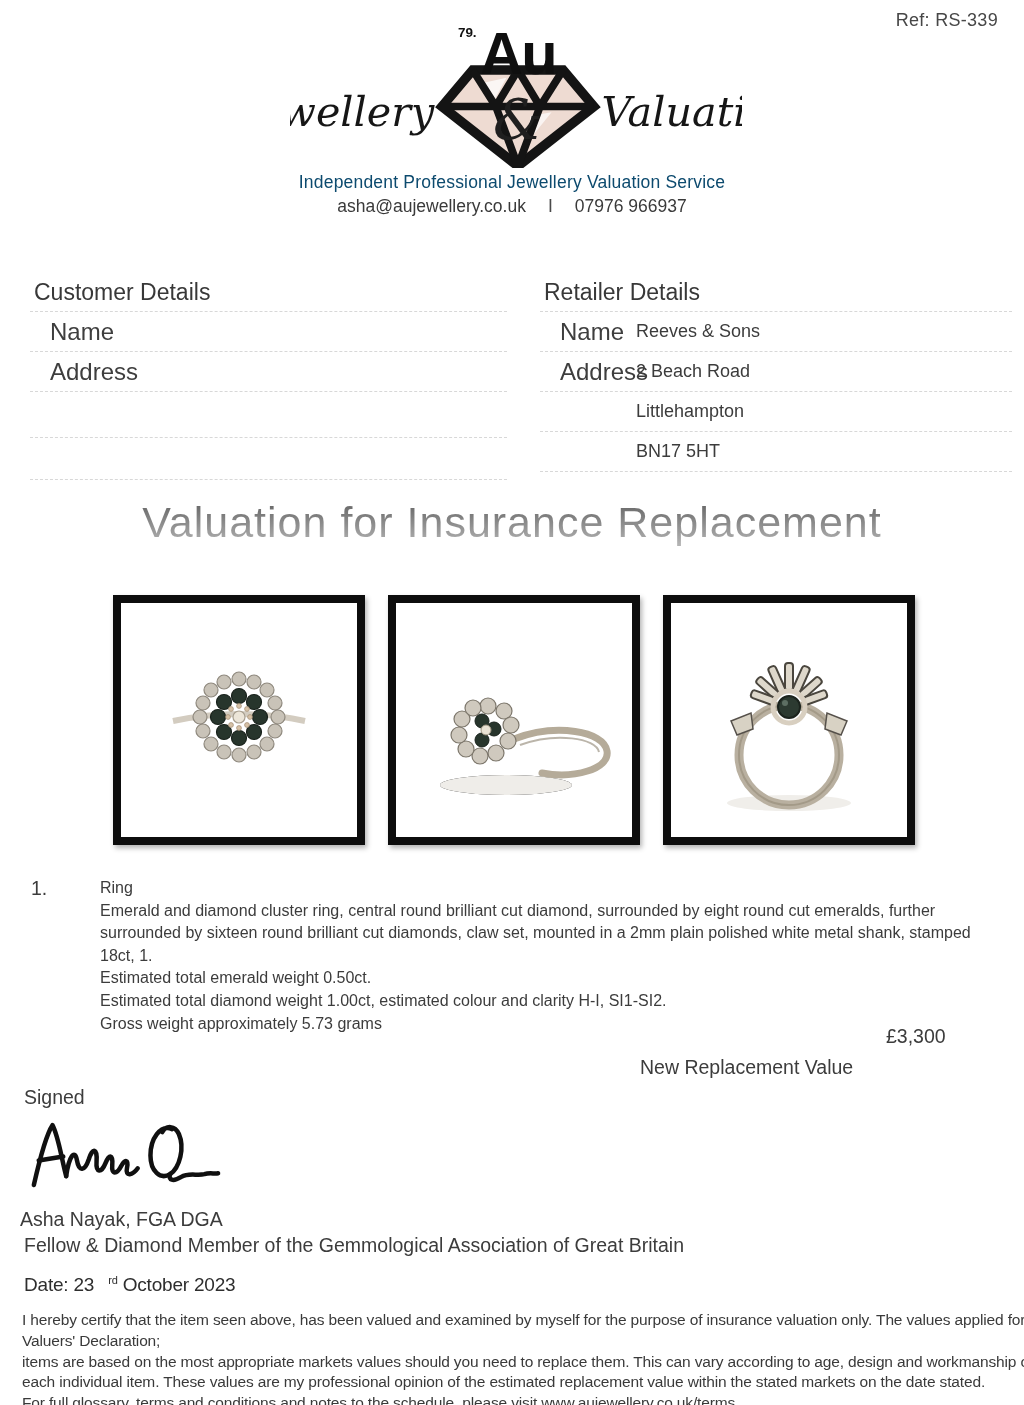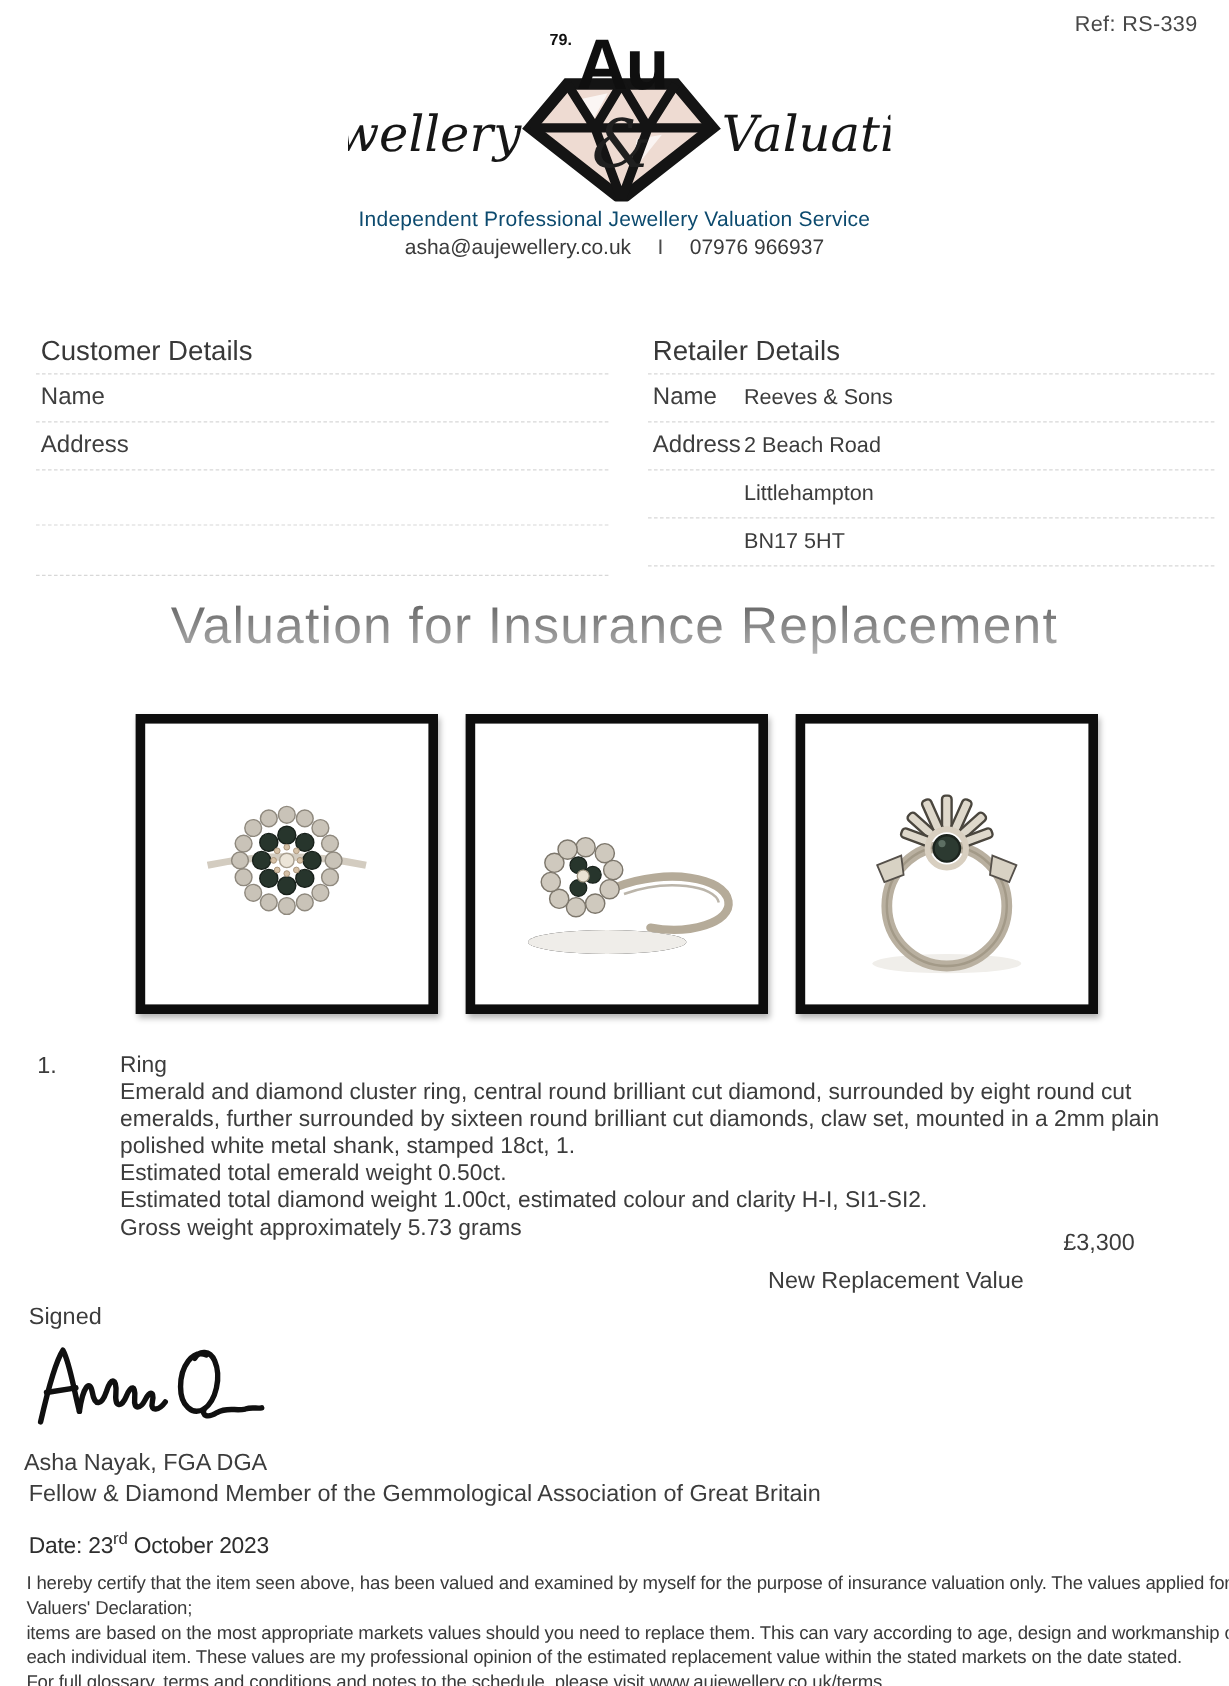--- a/index.html
+++ b/index.html
@@ -29,49 +29,49 @@
   
   .dtable { position:absolute; top:274px; }
   .dtable.customer { left:30px;  width:477px; }
   .dtable.retailer { left:540px; width:472px; }
   .trow {
     height:40px; display:flex; align-items:center;
     border-bottom:1px dashed #d8d8d8;
   }
   .trow.head { height:38px; }
   .thead-label { font-size:23px; color:#383838; padding-left:4px; }
-  .tlabel { width:80px; flex:none; font-size:20px; color:#3e3e3e; padding-left:4px; }
+  .tlabel { width:80px; flex:none; font-size:24px; color:#3e3e3e; padding-left:4px;margin-left:16px; }
   .tvalue { font-size:18px; color:#3c3c3c; }
   .main-title {
     position:absolute; top:498px; left:0; width:100%;
     text-align:center; font-size:43px; letter-spacing:1px;
     color:#8c8c8c;
     background:linear-gradient(180deg,#6b6b6b 15%,#b3b3b3 95%);
     -webkit-background-clip:text; background-clip:text;
     -webkit-text-fill-color:transparent;
   }
   .photos { position:absolute; left:113px; top:595px; display:flex; gap:23px; }
   .frame {
     width:252px; height:250px; flex:none;
     border:8px solid #0d0d0d; background:#ffffff;
     box-shadow:2px 3px 5px rgba(0,0,0,.30);
   }
   .item-number { position:absolute; left:31px; top:877px; font-size:19.5px; }
   .item-body {
     position:absolute; left:100px; top:877px; width:872px;
-    font-size:19px; line-height:22.6px; color:#3c3c3c;
+    font-size:16px; line-height:22.6px; color:#3c3c3c;
   }
   .val-label { position:absolute; left:640px; top:1056px; font-size:19.5px; color:#3c3c3c; }
   .val-amount { position:absolute; left:886px; top:1025px; font-size:19.5px; color:#3c3c3c; }
   .signed { position:absolute; left:24px; top:1086px; font-size:19.5px; }
   .signature { position:absolute; left:26px; top:1116px; width:196px; height:84px; }
   .valuer-name { position:absolute; left:20px; top:1208px; font-size:19.5px; }
   .valuer-creds { position:absolute; left:24px; top:1234px; font-size:19.5px; }
   .date-line { position:absolute; left:24px; top:1274px; font-size:19px; color:#2e2e2e; letter-spacing:-.2px; }
-  .date-line sup { font-size:14px; }
+  .date-line sup { font-size:11px;margin-left:14px; }
   .declaration {
     position:absolute; left:22px; top:1310px; width:988px;
     font-size:15.5px; line-height:20.8px; color:#3a3a3a; letter-spacing:-.15px;
   }
   .decl-line { white-space:nowrap; }
 </style>
 </head>
 <body>
 
 <div class="page">

